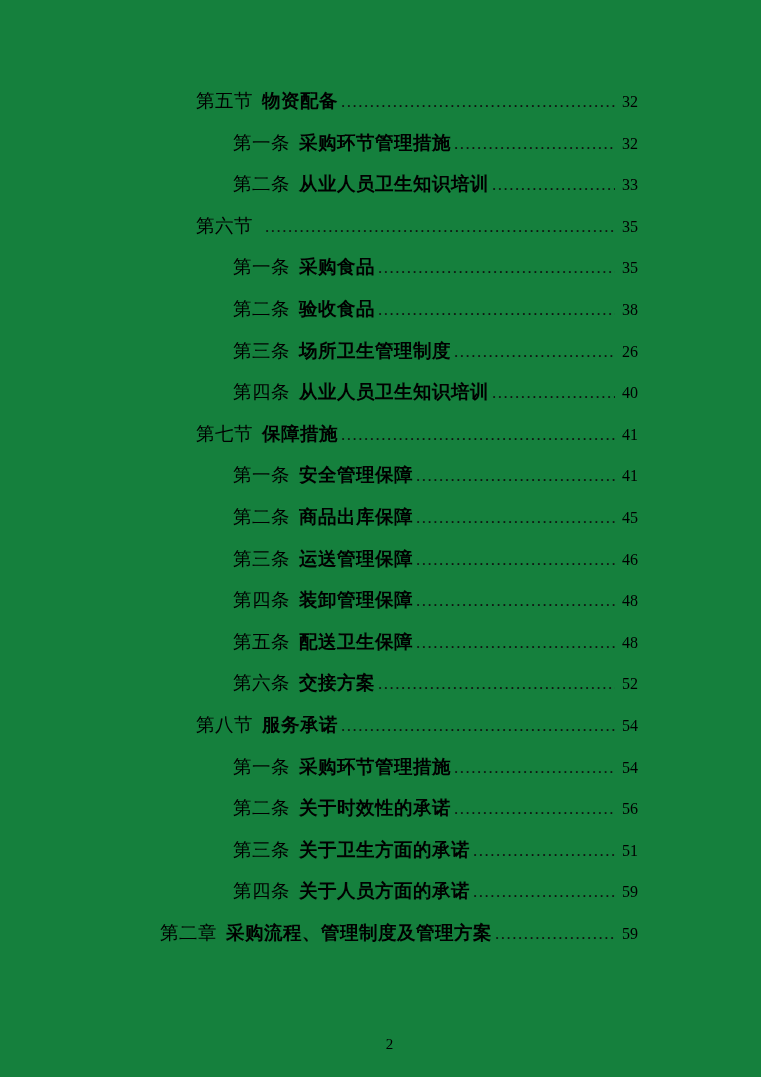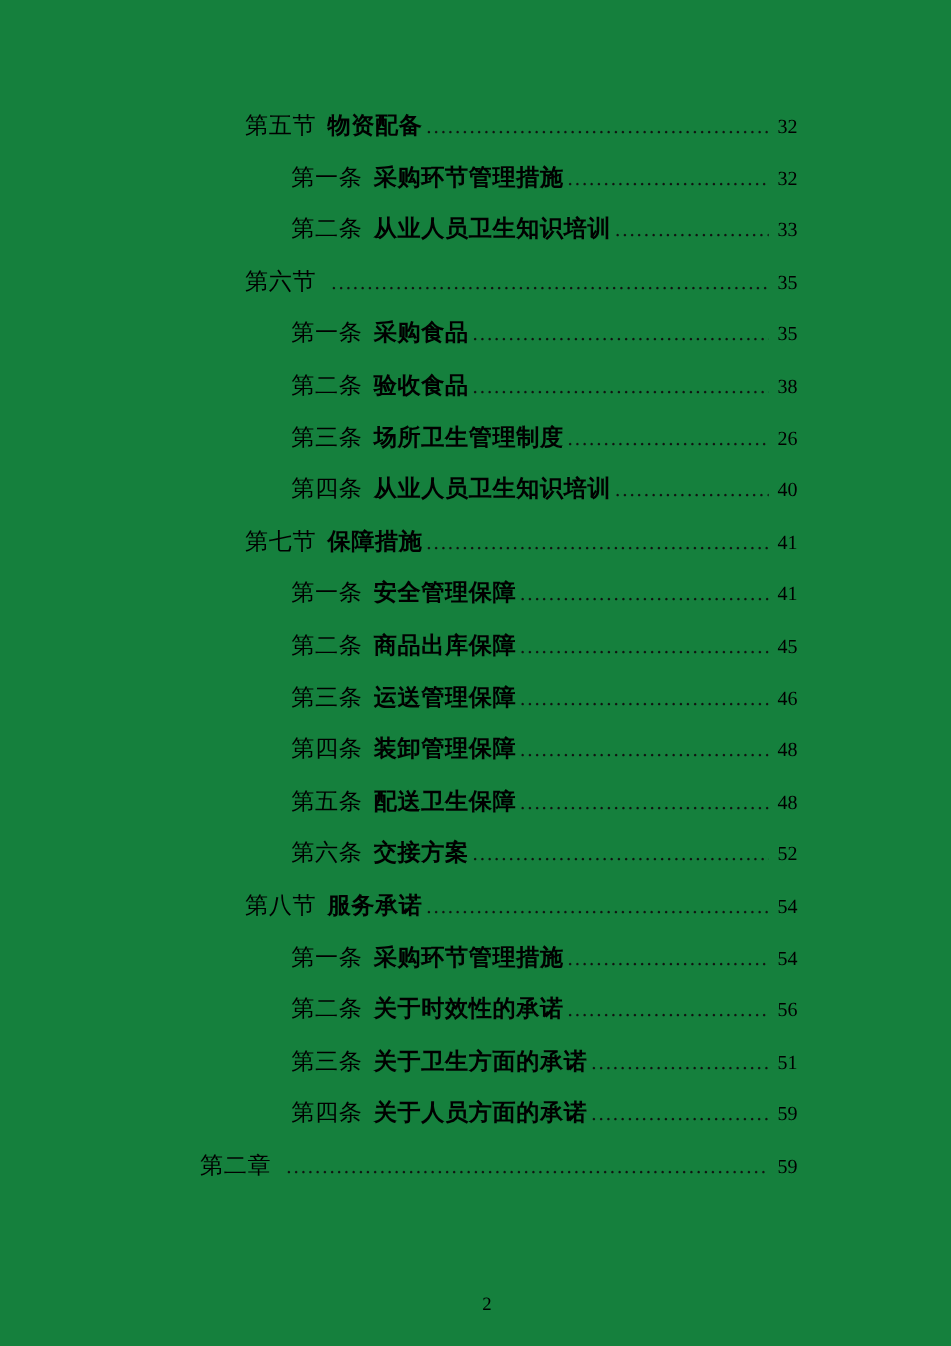--- a/index.html
+++ b/index.html
@@ -209,20 +209,21 @@
 
       <div class="toc-row level-article">
         <span class="toc-prefix">第四条</span>
         <span class="toc-title">关于人员方面的承诺</span>
         <span class="leader">........................................................................................................................</span>
         <span class="toc-page">59</span>
       </div>
 
       <div class="toc-row level-chapter">
         <span class="toc-prefix">第二章</span>
+        <span class="toc-title">采购流程、管理制度及管理方案</span>
         <span class="leader">........................................................................................................................</span>
         <span class="toc-page">59</span>
       </div>
     </div>
 
   <div class="footer-pagenum">
     <span>2</span>
   </div>
 
 </div>

